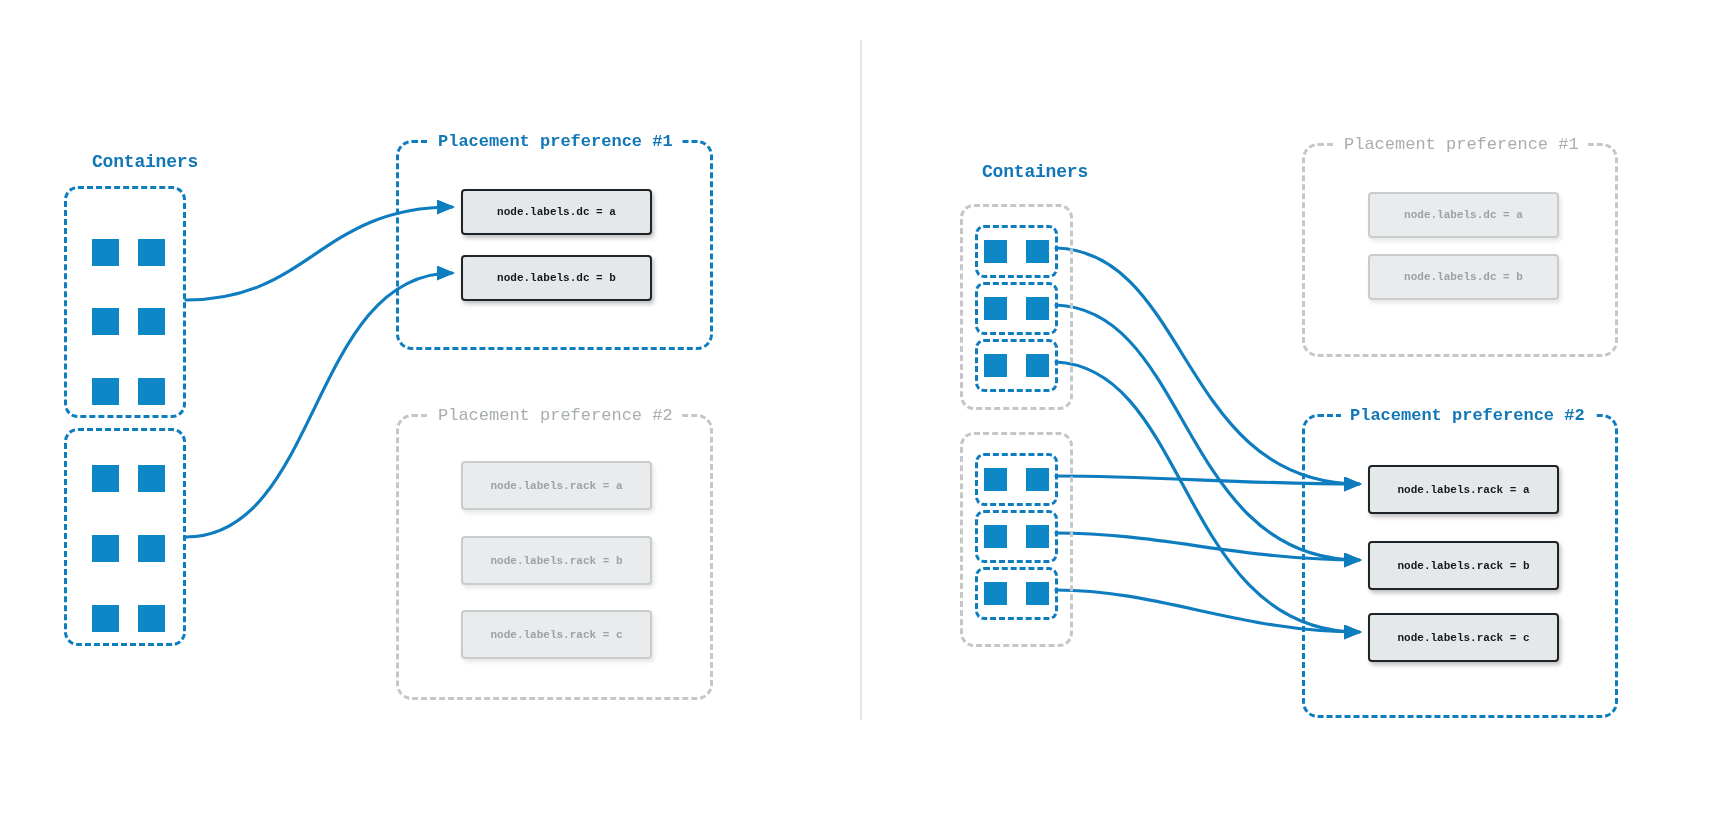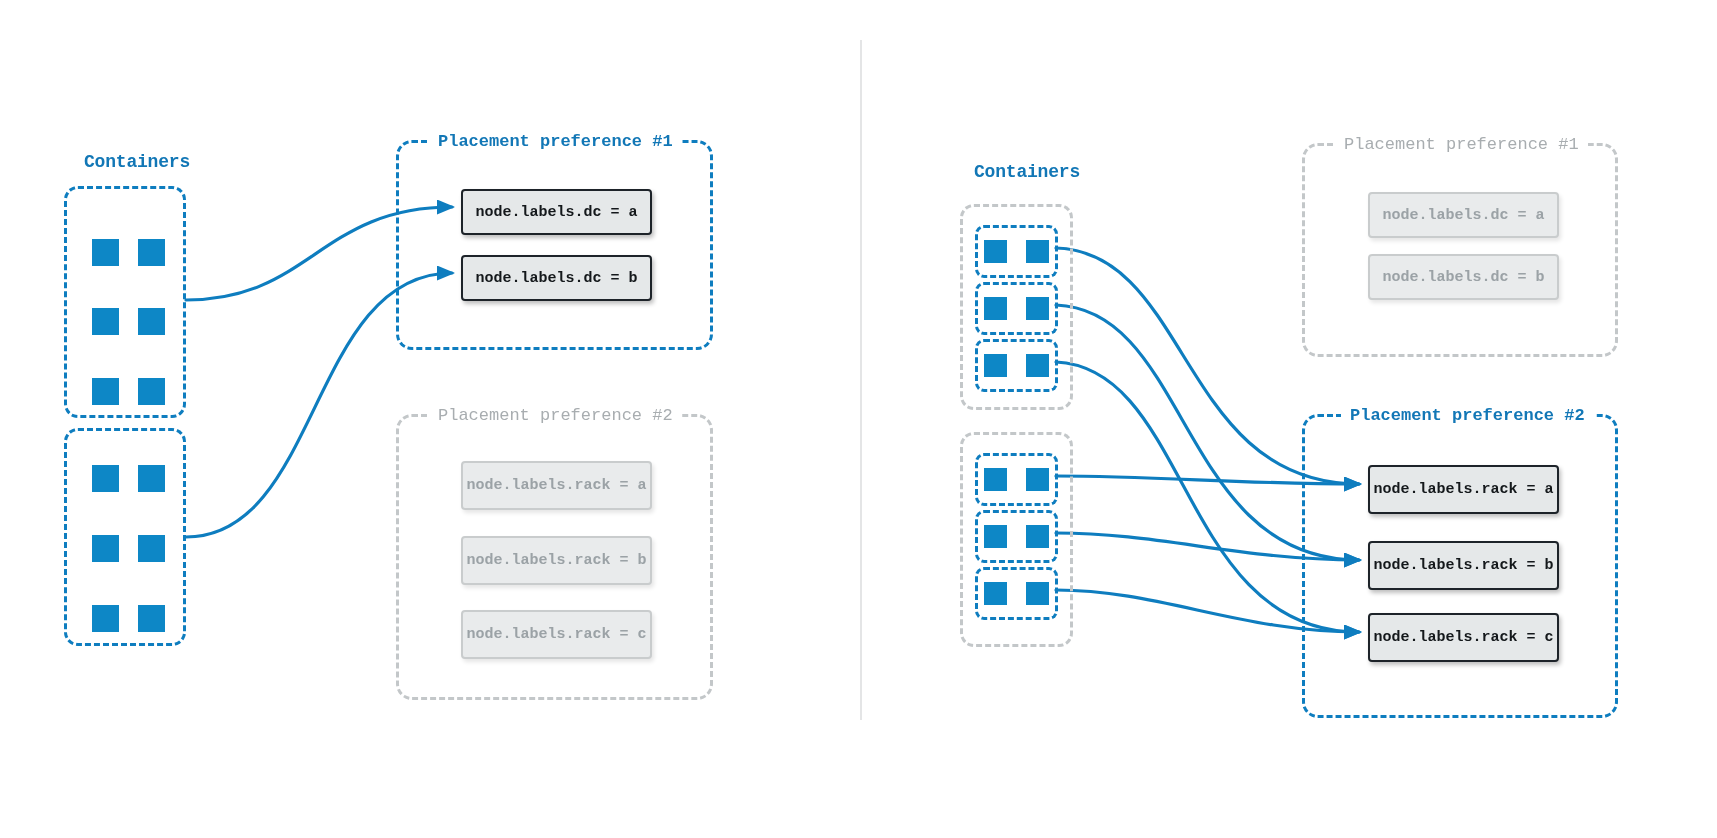--- a/index.html
+++ b/index.html
@@ -5,21 +5,21 @@
   html,body{margin:0;padding:0;background:#ffffff;}
   .canvas{
     position:relative;width:1717px;height:838px;background:#fff;overflow:hidden;
     font-family:"Liberation Sans", sans-serif;
   }
   .abs{position:absolute;box-sizing:border-box;font-family:Liberation Mono, monospace;}
 
   .divider{width:2px;background:#e4e5e6;}
 
   .containers-label{
-    font-size:18px;font-weight:700;color:var(--blue-text);letter-spacing:-0.2px;
+    font-size:18px;font-weight:700;color:var(--blue-text);letter-spacing:-0.2px;margin-left:8px;
   }
 
   
   .group{
     border:3px dashed var(--blue);border-radius:14px;
     display:grid;grid-template-columns:27px 27px;gap:32px 19px;
   }
   .square{background:var(--blue-square);width:27px;height:27px;}
 
   
@@ -40,21 +40,21 @@
     position:absolute;top:-13px;left:30px;background:#fff;padding:0 9px;
     font-size:17px;line-height:24px;white-space:nowrap;
   }
   .pref.active .pref-title{color:var(--blue-text);font-weight:700;}
   .pref.inactive .pref-title{color:var(--gray-text);font-weight:400;}
 
   
   .label-box{
     position:absolute;left:62px;width:187px;border-radius:4px;
     display:flex;align-items:center;justify-content:center;
-    font-size:15px;white-space:nowrap;
+    font-size:11px;white-space:nowrap;
   }
   .label-box.on{
     background:var(--active-box-bg);border:2px solid var(--active-box-border);
     color:#14181b;font-weight:700;box-shadow:2px 3px 4px rgba(0,0,0,0.25);
   }
   .label-box.off{
     background:var(--inactive-box-bg);border:2px solid var(--inactive-box-border);
     color:var(--inactive-box-text);font-weight:600;box-shadow:2px 3px 4px rgba(0,0,0,0.10);
   }
 

